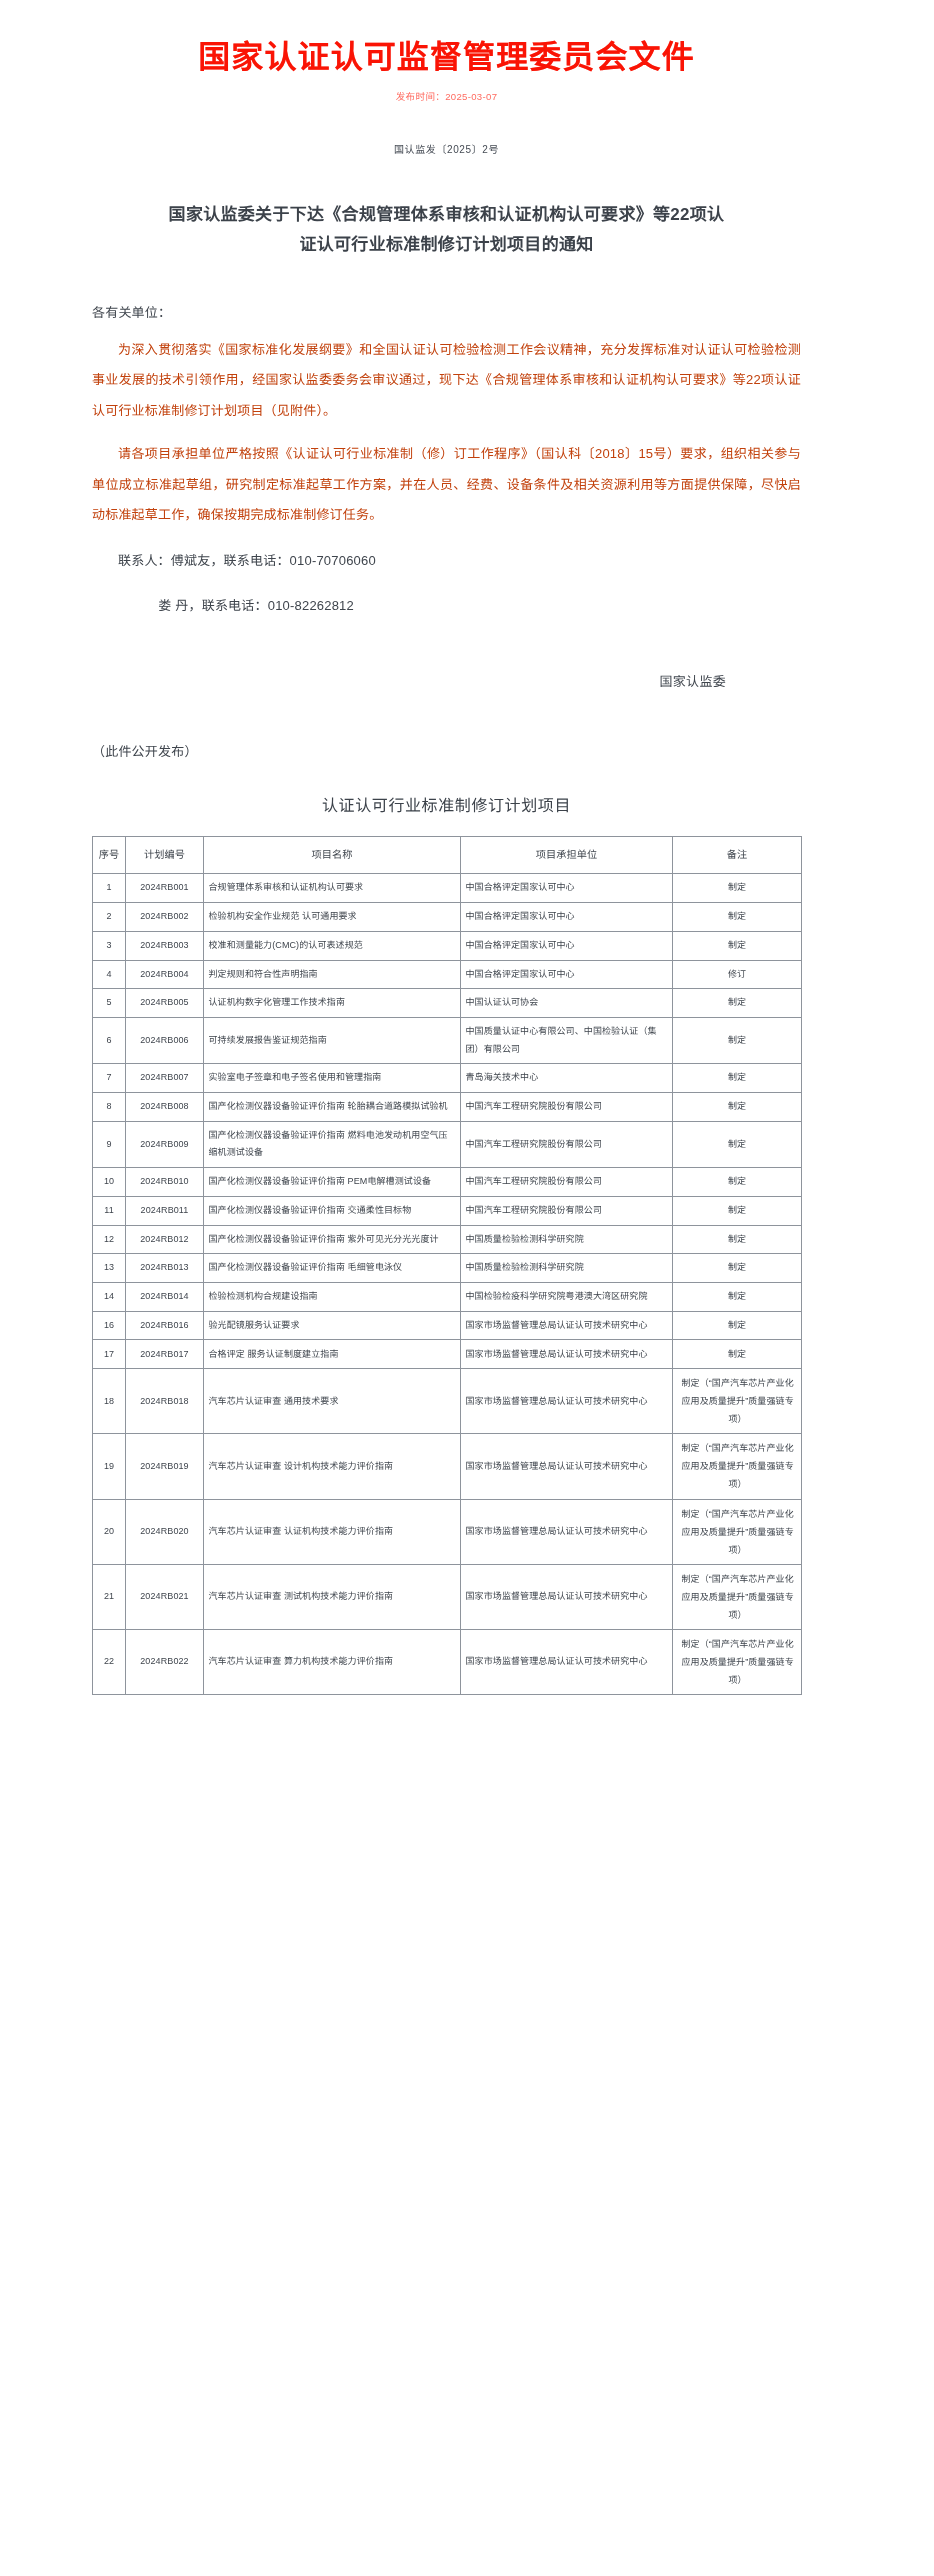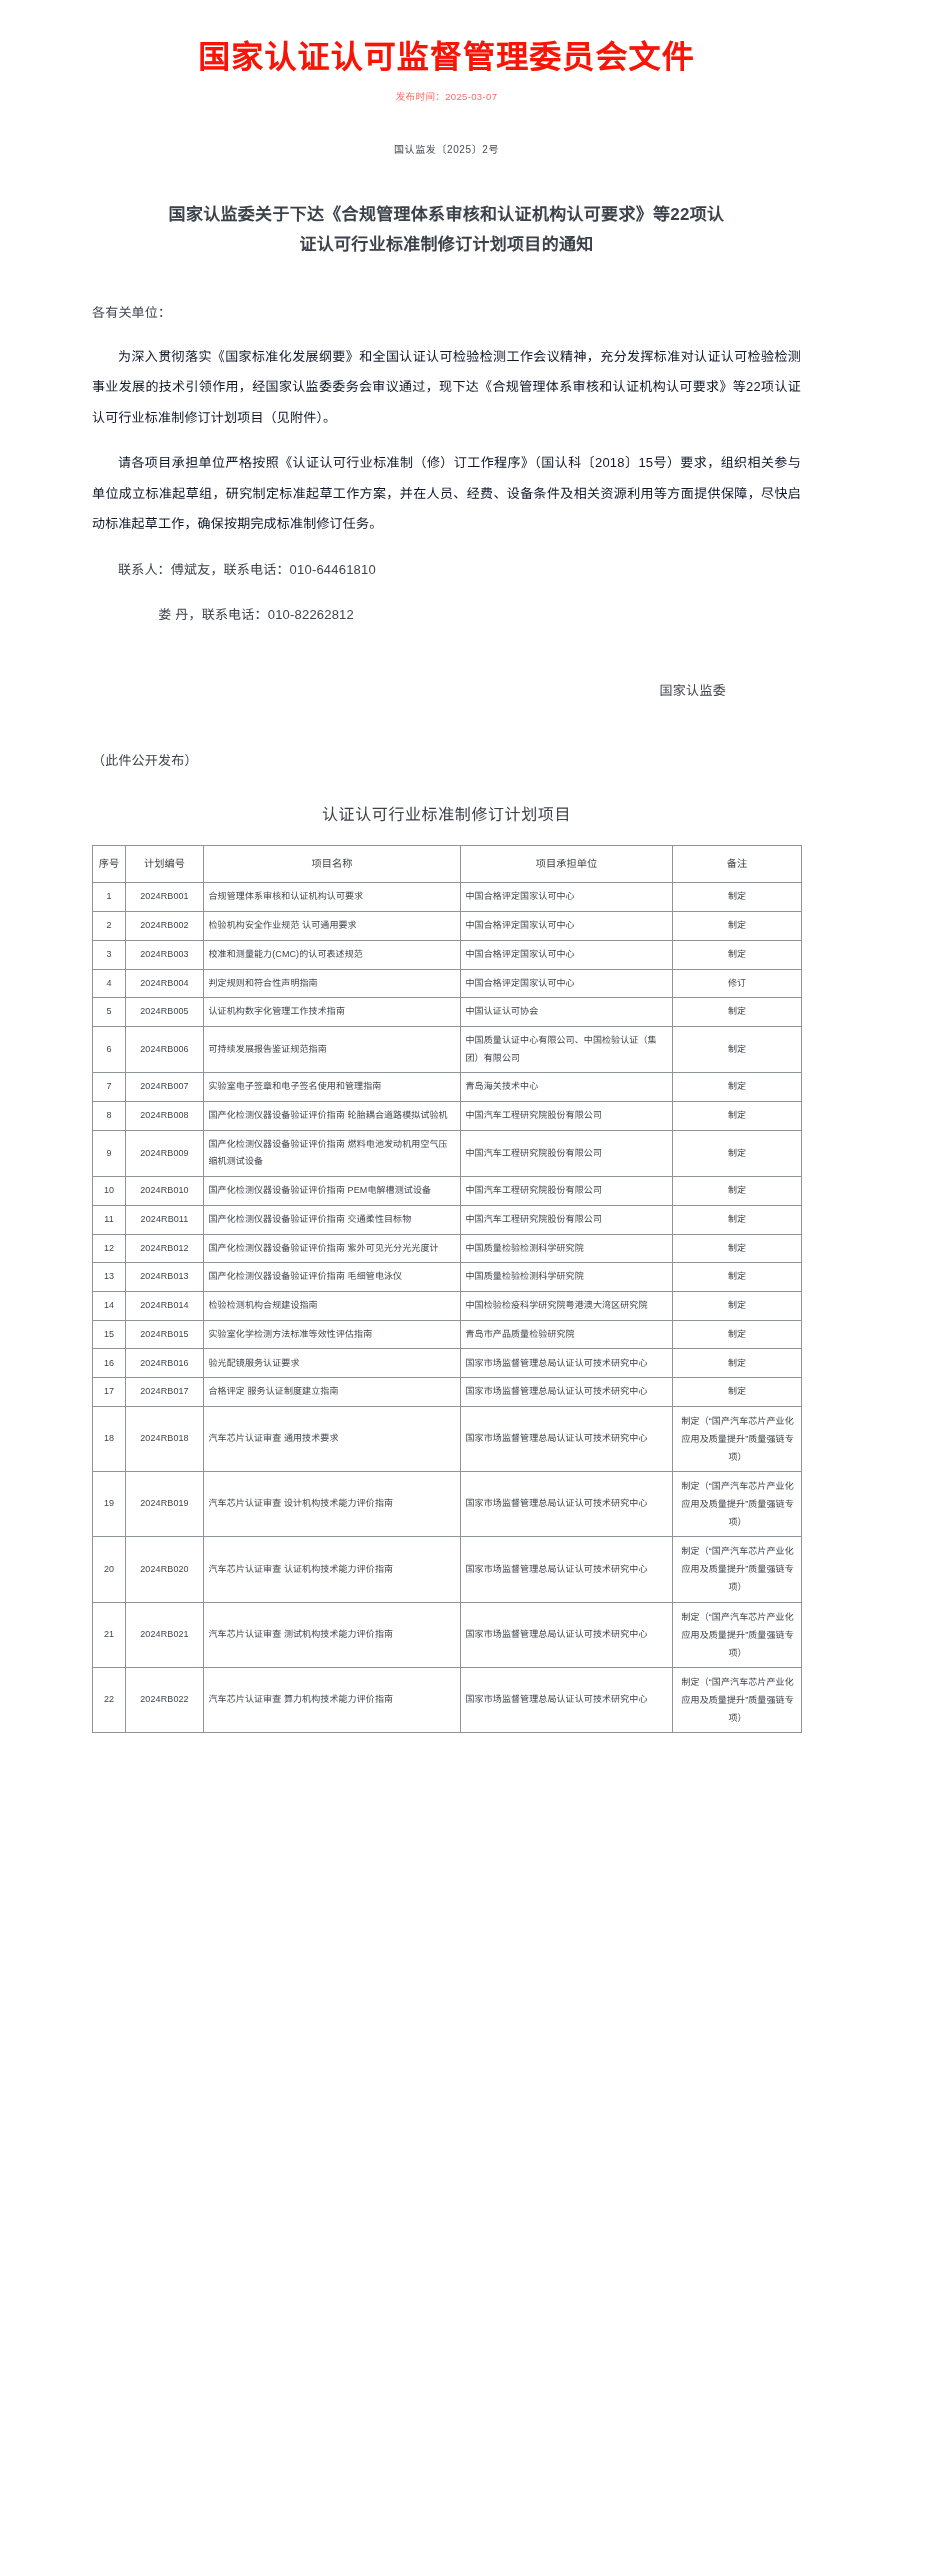--- a/index.html
+++ b/index.html
@@ -76,22 +76,22 @@
     line-height: 2.05;
     color: #3f454d;
     letter-spacing: 0.2px;
   }
   .para {
     font-size: 13px;
     line-height: 2.35;
     text-align: justify;
     text-justify: inter-ideograph;
     text-indent: 2em;
-    color: #0f172a;
-    margin-top: 15px;
+    color: #c2410c;
+    margin-top: 8px;
     letter-spacing: 0.2px;
   }
   .contact-line {
     font-size: 13px;
     line-height: 2.35;
     color: #3f454d;
     margin-top: 14.7px;
     text-indent: 2em;
     letter-spacing: 0.2px;
   }
@@ -198,21 +198,21 @@
   <div class="doc-title">国家认监委关于下达《合规管理体系审核和认证机构认可要求》等22项认证认可行业标准制修订计划项目的通知</div>
 
   <div class="body-wrap">
 
     <div class="salutation">各有关单位：</div>
 
     <p class="para">为深入贯彻落实《国家标准化发展纲要》和全国认证认可检验检测工作会议精神，充分发挥标准对认证认可检验检测事业发展的技术引领作用，经国家认监委委务会审议通过，现下达《合规管理体系审核和认证机构认可要求》等22项认证认可行业标准制修订计划项目（见附件）。</p>
 
     <p class="para">请各项目承担单位严格按照《认证认可行业标准制（修）订工作程序》（国认科〔2018〕15号）要求，组织相关参与单位成立标准起草组，研究制定标准起草工作方案，并在人员、经费、设备条件及相关资源利用等方面提供保障，尽快启动标准起草工作，确保按期完成标准制修订任务。</p>
 
-    <div class="contact-line">联系人：傅斌友，联系电话：010-64461810</div>
+    <div class="contact-line">联系人：傅斌友，联系电话：010-70706060</div>
 
     <div class="contact-line second">娄  丹，联系电话：010-82262812</div>
 
 
     <div class="signature">
       <div>国家认监委</div>
     </div>
 
     <div class="public-note">（此件公开发布）</div>
 
@@ -331,27 +331,20 @@
             <td class="remark">制定</td>
           </tr>
           <tr>
             <td class="seq">14</td>
             <td class="code">2024RB014</td>
             <td class="name">检验检测机构合规建设指南</td>
             <td class="org">中国检验检疫科学研究院粤港澳大湾区研究院</td>
             <td class="remark">制定</td>
           </tr>
           <tr>
-            <td class="seq">15</td>
-            <td class="code">2024RB015</td>
-            <td class="name">实验室化学检测方法标准等效性评估指南</td>
-            <td class="org">青岛市产品质量检验研究院</td>
-            <td class="remark">制定</td>
-          </tr>
-          <tr>
             <td class="seq">16</td>
             <td class="code">2024RB016</td>
             <td class="name">验光配镜服务认证要求</td>
             <td class="org">国家市场监督管理总局认证认可技术研究中心</td>
             <td class="remark">制定</td>
           </tr>
           <tr>
             <td class="seq">17</td>
             <td class="code">2024RB017</td>
             <td class="name">合格评定 服务认证制度建立指南</td>

